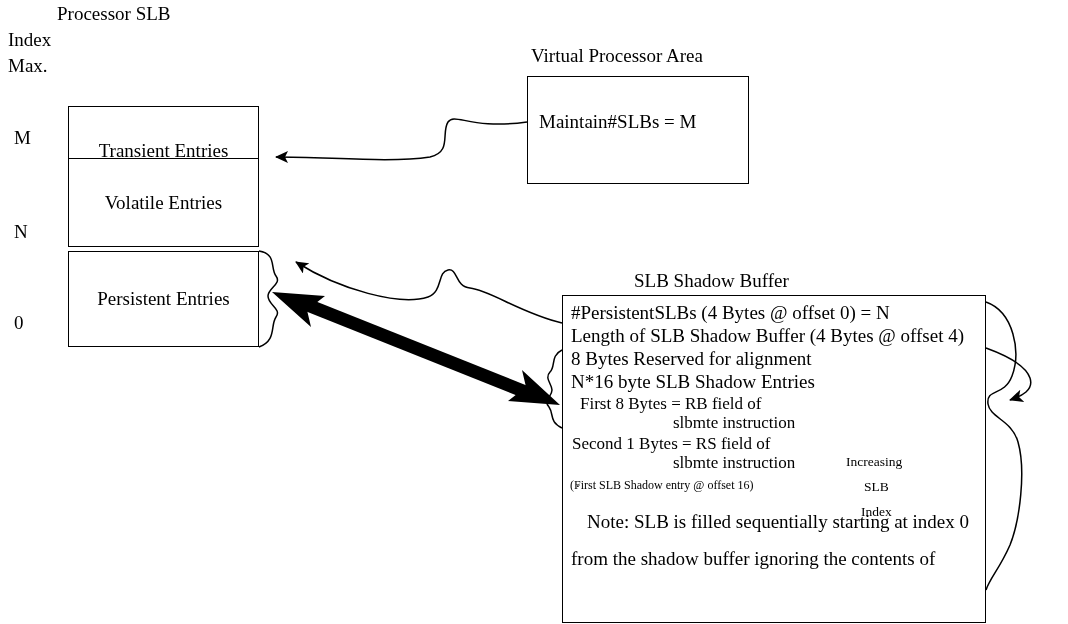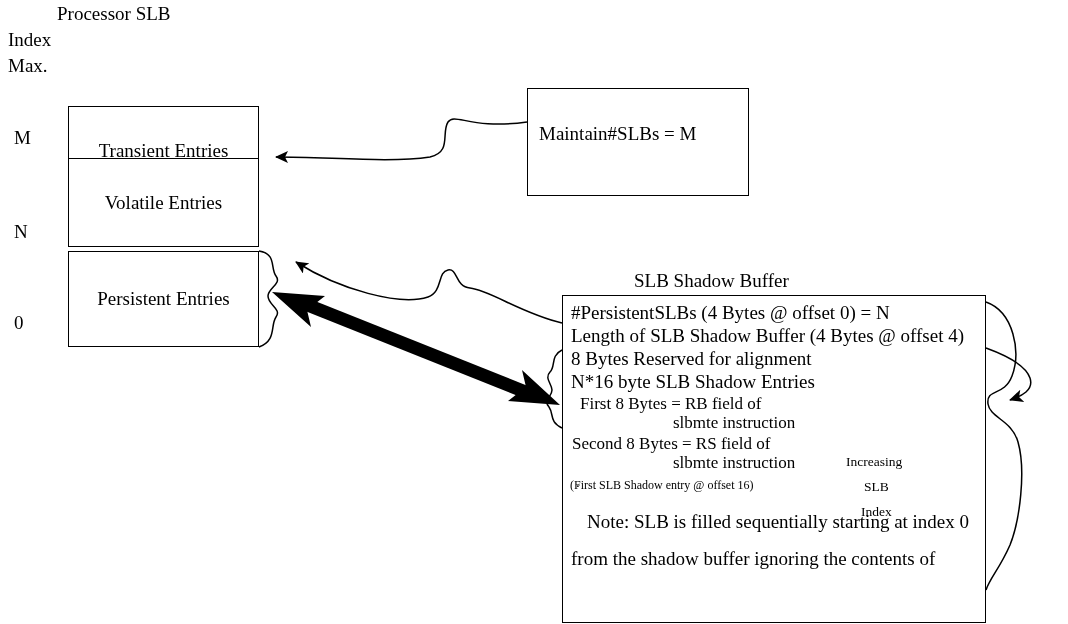--- a/index.html
+++ b/index.html
@@ -64,21 +64,21 @@
     font-size: 19px;
     white-space: pre;
   }
   
   .title-vpa {
     left: 531px; top: 46px;
     font-size: 19px;
   }
   .vpa-box {
     position: absolute;
-    left: 527px; top: 88px;
+    left: 527px; top: 76px;
     width: 222px; height: 108px;
     border: 1.6px solid #000;
     box-sizing: border-box;
     background: #fff;
   }
   .vpa-text {
     position: absolute;
     left: 11px; top: 34px;
     font-size: 19px;
     white-space: pre;
@@ -194,34 +194,35 @@
   <div class="slb-box slb-transient">
     <div class="cell-label">Transient Entries</div>
   </div>
   <div class="slb-box slb-persistent">
     <div class="cell-label">Persistent Entries</div>
   </div>
   <div class="slb-box slb-volatile">
     <div class="cell-label">Volatile Entries</div>
   </div>
 
+  <div class="lbl title-vpa">Virtual Processor Area</div>
   <div class="vpa-box">
     <div class="vpa-text">Maintain#SLBs = M</div>
   </div>
 
   <div class="lbl title-sbuf">SLB Shadow Buffer</div>
 
   <div class="sbuf-box">
     <div class="sb-line sb-l0"><span>#PersistentSLBs (4 Bytes @ offset 0) = N</span></div>
     <div class="sb-line sb-l1"><span>Length of SLB Shadow Buffer (4 Bytes @ offset 4)</span></div>
     <div class="sb-line sb-l2"><span>8 Bytes Reserved for alignment</span></div>
     <div class="sb-line sb-l3"><span>N*16 byte SLB Shadow Entries</span></div>
     <div class="sb-line sb-l4"><span>First 8 Bytes = RB field of</span></div>
     <div class="sb-line sb-l5"><span>slbmte instruction</span></div>
-    <div class="sb-line sb-l6"><span>Second 8 Bytes = RS field of</span></div>
+    <div class="sb-line sb-l6"><span>Second 1 Bytes = RS field of</span></div>
     <div class="sb-line sb-l7"><span>slbmte instruction</span></div>
     <div class="dotmark">.</div>
     <div class="sb-line sb-l8"><span>(First SLB Shadow entry @ offset 16)</span></div>
 
     <div class="sb-line sb-note1"><span>Note: SLB is filled sequentially starting at index 0</span></div>
     <div class="sb-line sb-note2"><span>from the shadow buffer ignoring the contents of</span></div>
   </div>
 
   <div class="inc-cap inc-1">Increasing</div>
   <div class="inc-cap inc-2">SLB</div>

